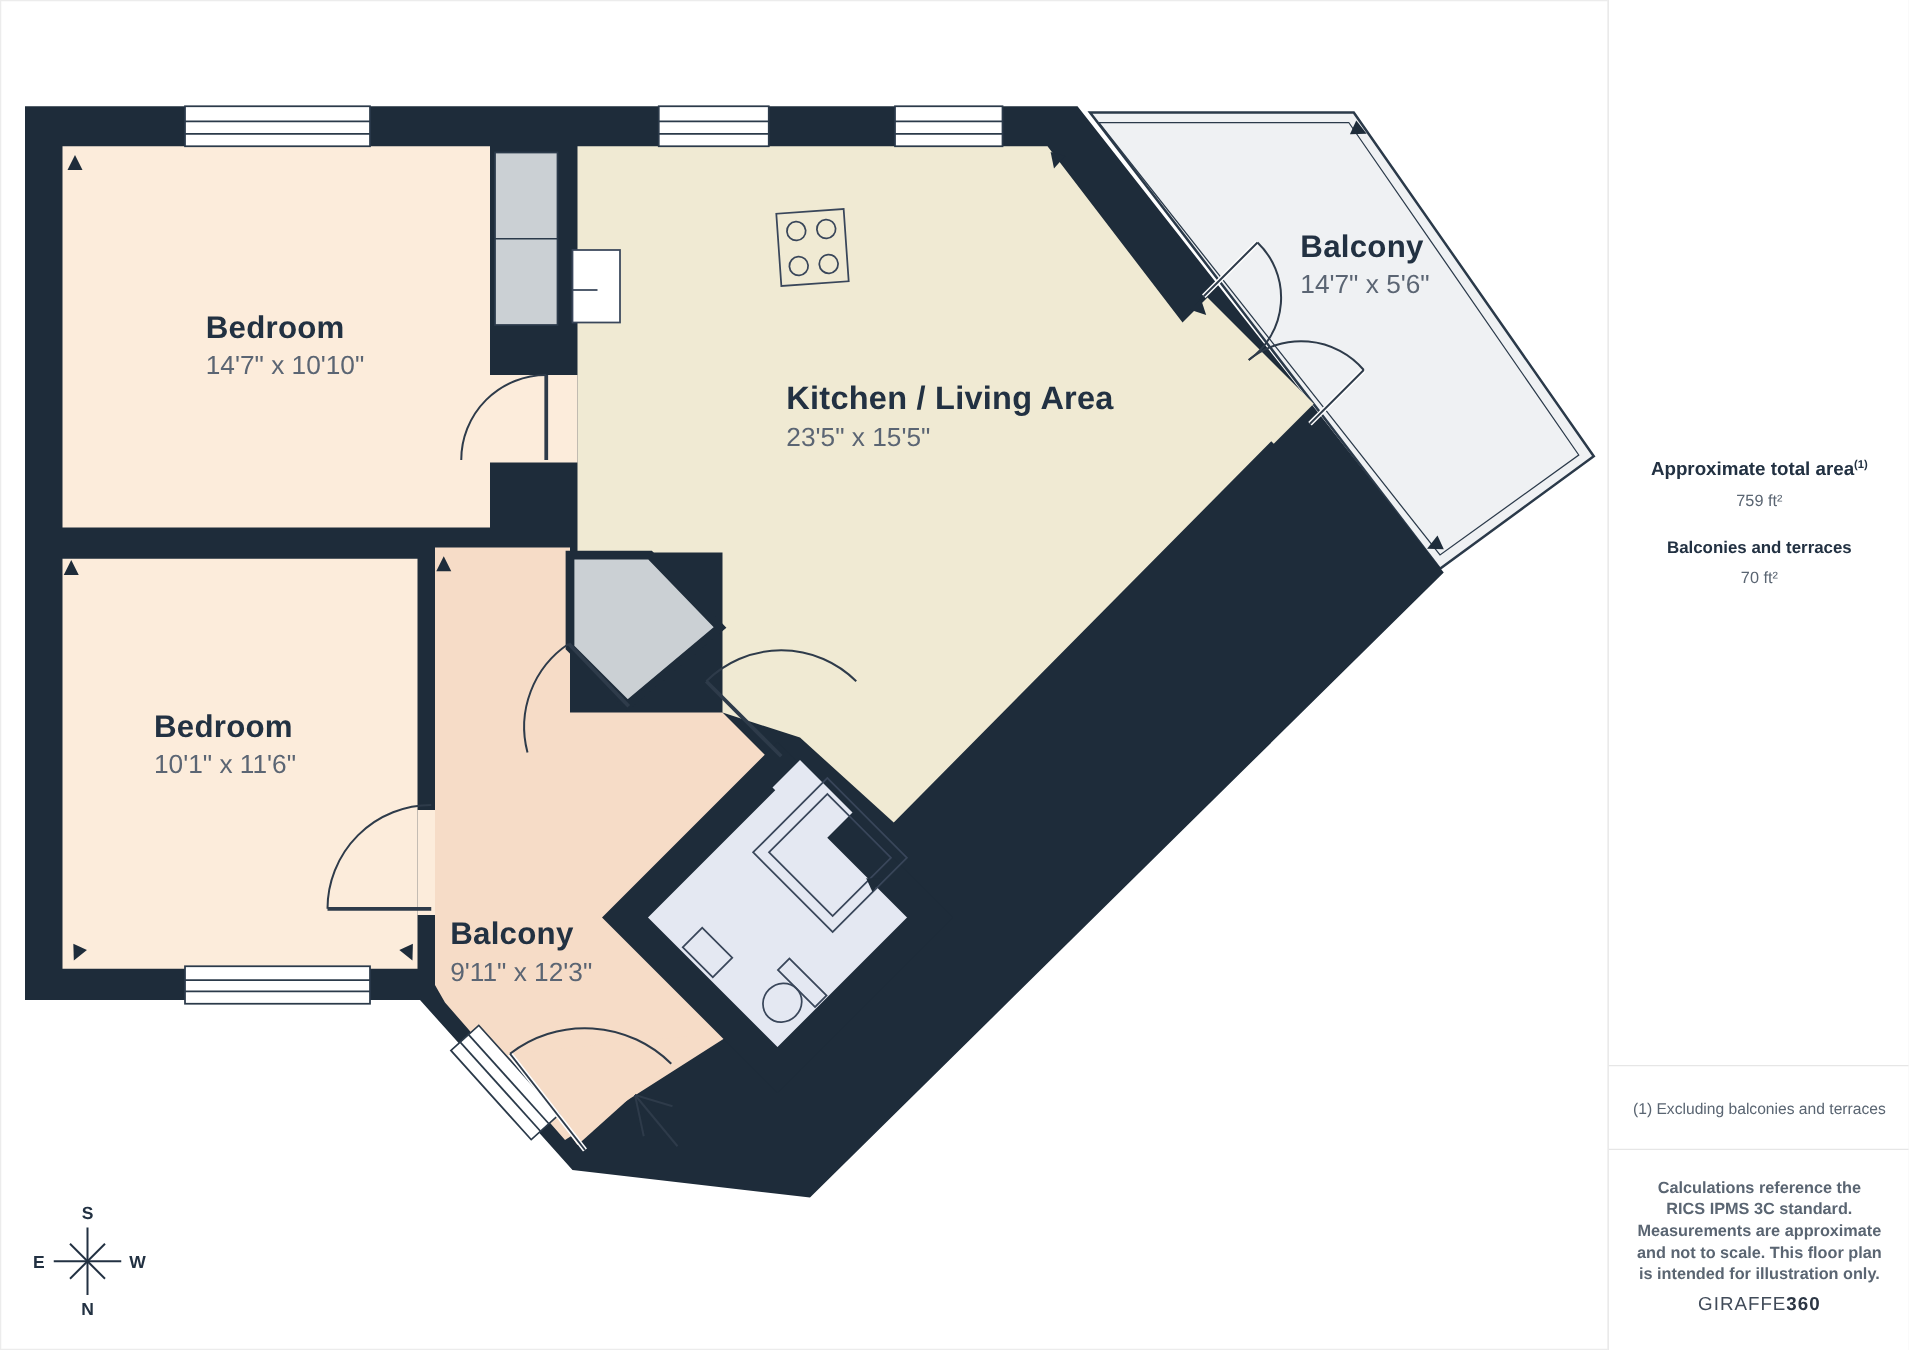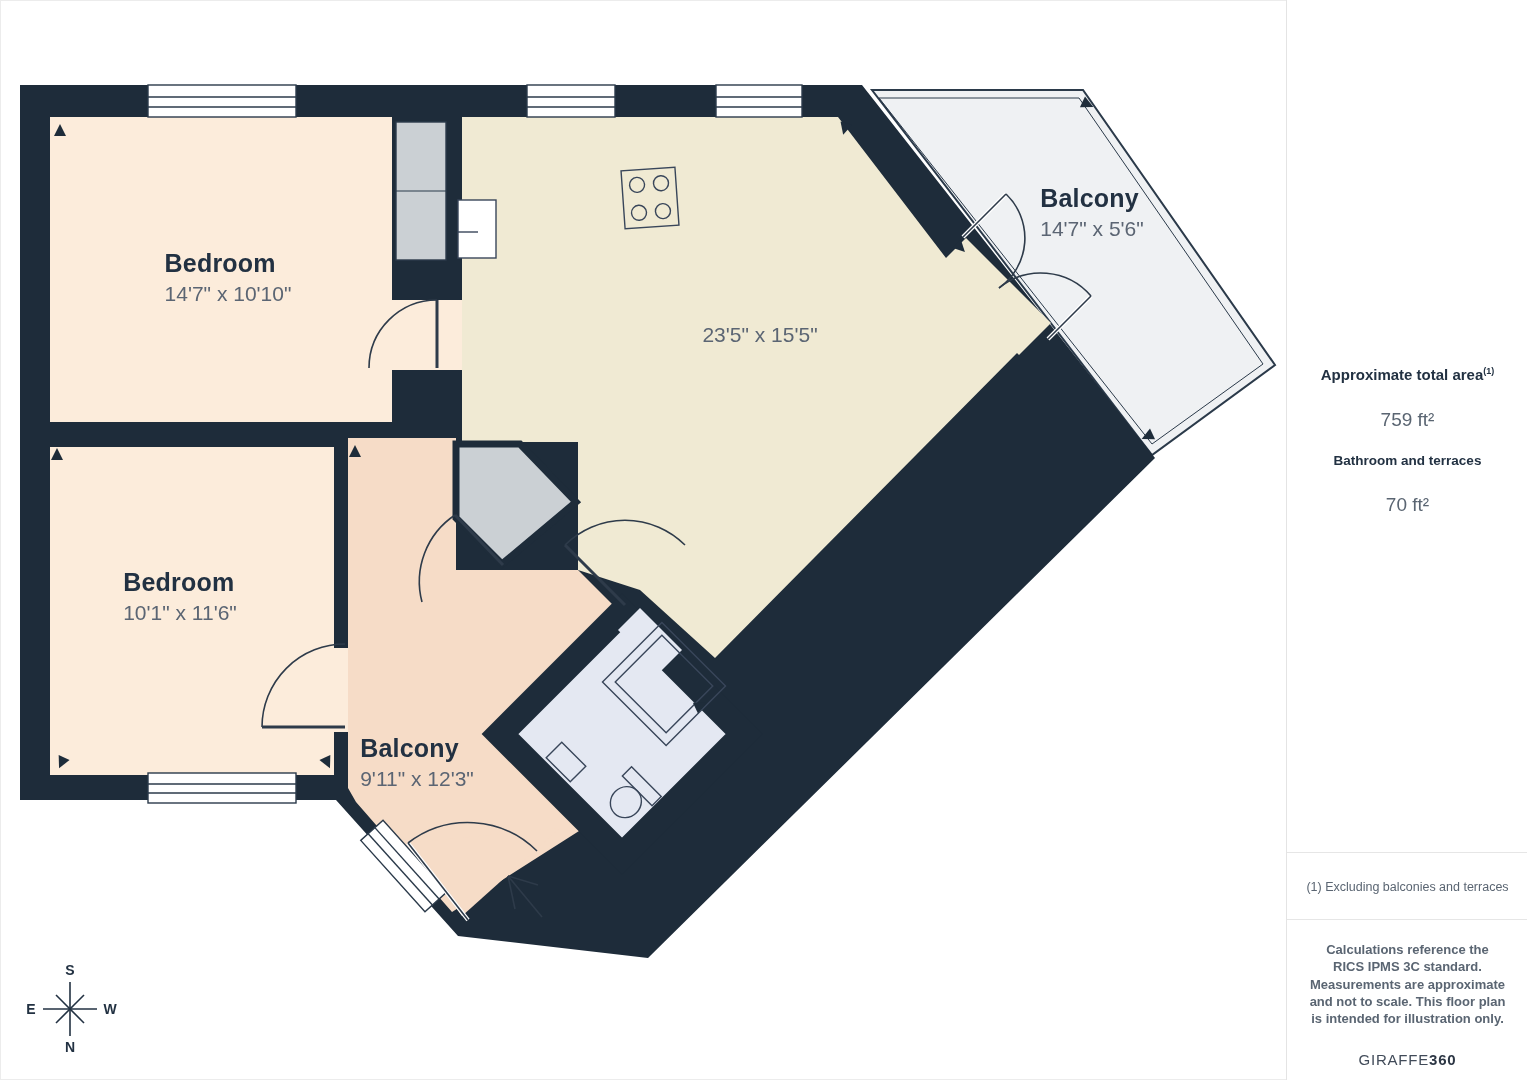--- a/index.html
+++ b/index.html
@@ -19,28 +19,28 @@
   .compass{position:absolute;left:22px;top:960px;width:96px;height:96px;}
   .compass svg{position:absolute;left:0;top:0;}
   .compass .pt{position:absolute;font-weight:bold;font-size:14px;color:#223142;transform:translate(-50%,-50%);}
 
   
   .sidebar{position:absolute;left:1286px;top:0;width:241px;height:1080px;border-left:1px solid #e4e4e4;background:#fff;}
   .area-block{position:absolute;top:366px;left:0;width:100%;text-align:center;}
   .area-title{font-weight:bold;font-size:15px;color:#223142;}
   .area-title sup{font-size:9px;font-weight:bold;}
   .area-title.small{font-size:13.5px;margin-top:22px;}
-  .area-value{font-size:19px;color:#5a6572;margin-top:26px;}
+  .area-value{font-size:13px;color:#5a6572;margin-top:9px;}
   .footnote-band{position:absolute;top:852px;left:0;width:100%;height:67px;border-top:1px solid #e6e6e6;
       display:flex;align-items:center;justify-content:center;}
   .footnote-band div{font-size:12.5px;color:#5a6572;text-align:center;}
   .disclaimer-band{position:absolute;top:919px;left:0;width:100%;height:161px;border-top:1px solid #e6e6e6;}
   .disclaimer-band p{font-size:13px;color:#5a6572;text-align:center;line-height:1.33;
       width:196px;margin:21px auto 0 auto;font-weight:bold;}
-  .brand{margin-top:24px;text-align:center;font-size:15px;color:#414b59;letter-spacing:.8px;}
+  .brand{margin-top:8px;text-align:center;font-size:15px;color:#414b59;letter-spacing:.8px;}
   .brand b{font-weight:bold;color:#2c3644;}
 </style>
 </head>
 <body>
 
 <div class="page">
 
   <div class="plan-area">
     <svg width="1286" height="1080" viewBox="0 0 1286 1080">
 
@@ -176,20 +176,21 @@
 
     <div class="room-label" style="left:228px;top:277px">
       <div class="room-name">Bedroom</div>
       <div class="room-dims">14'7" x 10'10"</div>
     </div>
     <div class="room-label" style="left:180px;top:596px">
       <div class="room-name">Bedroom</div>
       <div class="room-dims">10'1" x 11'6"</div>
     </div>
     <div class="room-label" style="left:760px;top:333px">
+      <div class="room-name big">Kitchen / Living Area</div>
       <div class="room-dims">23'5" x 15'5"</div>
     </div>
     <div class="room-label" style="left:1092px;top:212px">
       <div class="room-name">Balcony</div>
       <div class="room-dims">14'7" x 5'6"</div>
     </div>
     <div class="room-label" style="left:417px;top:762px">
       <div class="room-name">Balcony</div>
       <div class="room-dims">9'11" x 12'3"</div>
     </div>
@@ -209,21 +210,21 @@
       <span class="pt" style="left:88px;top:49px">W</span>
     </div>
   </div>
 
   <aside class="sidebar">
     <div class="area-block">
       <div class="area-title">
         <span>Approximate total area</span><sup>(1)</sup>
       </div>
       <div class="area-value">759 ft²</div>
-      <div class="area-title small">Bathroom and terraces</div>
+      <div class="area-title small">Balconies and terraces</div>
       <div class="area-value">70 ft²</div>
     </div>
     <div class="footnote-band">
       <div>(1) Excluding balconies and terraces</div>
     </div>
     <div class="disclaimer-band">
       <p>Calculations reference the RICS IPMS 3C standard. Measurements are approximate and not to scale. This floor plan is intended for illustration only.</p>
       <div class="brand">
         <span>GIRAFFE</span><b>360</b>
       </div>

